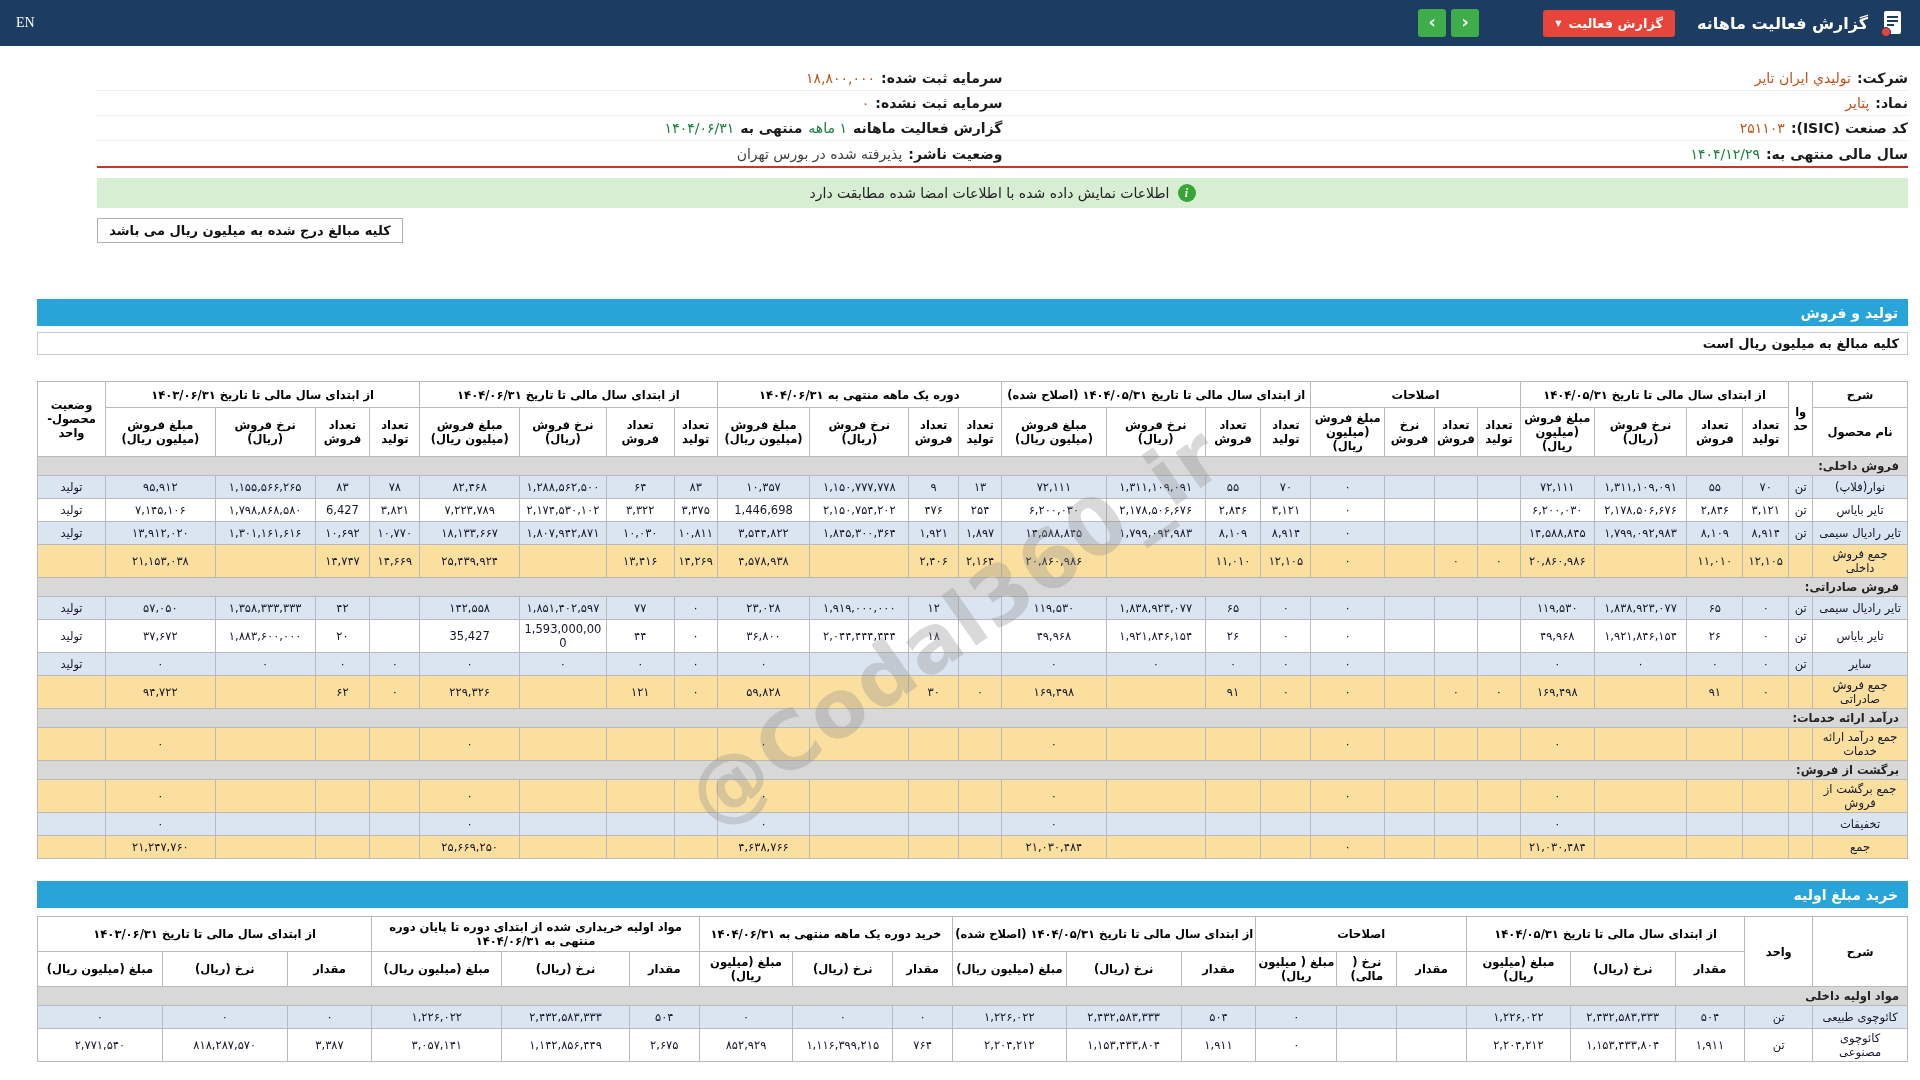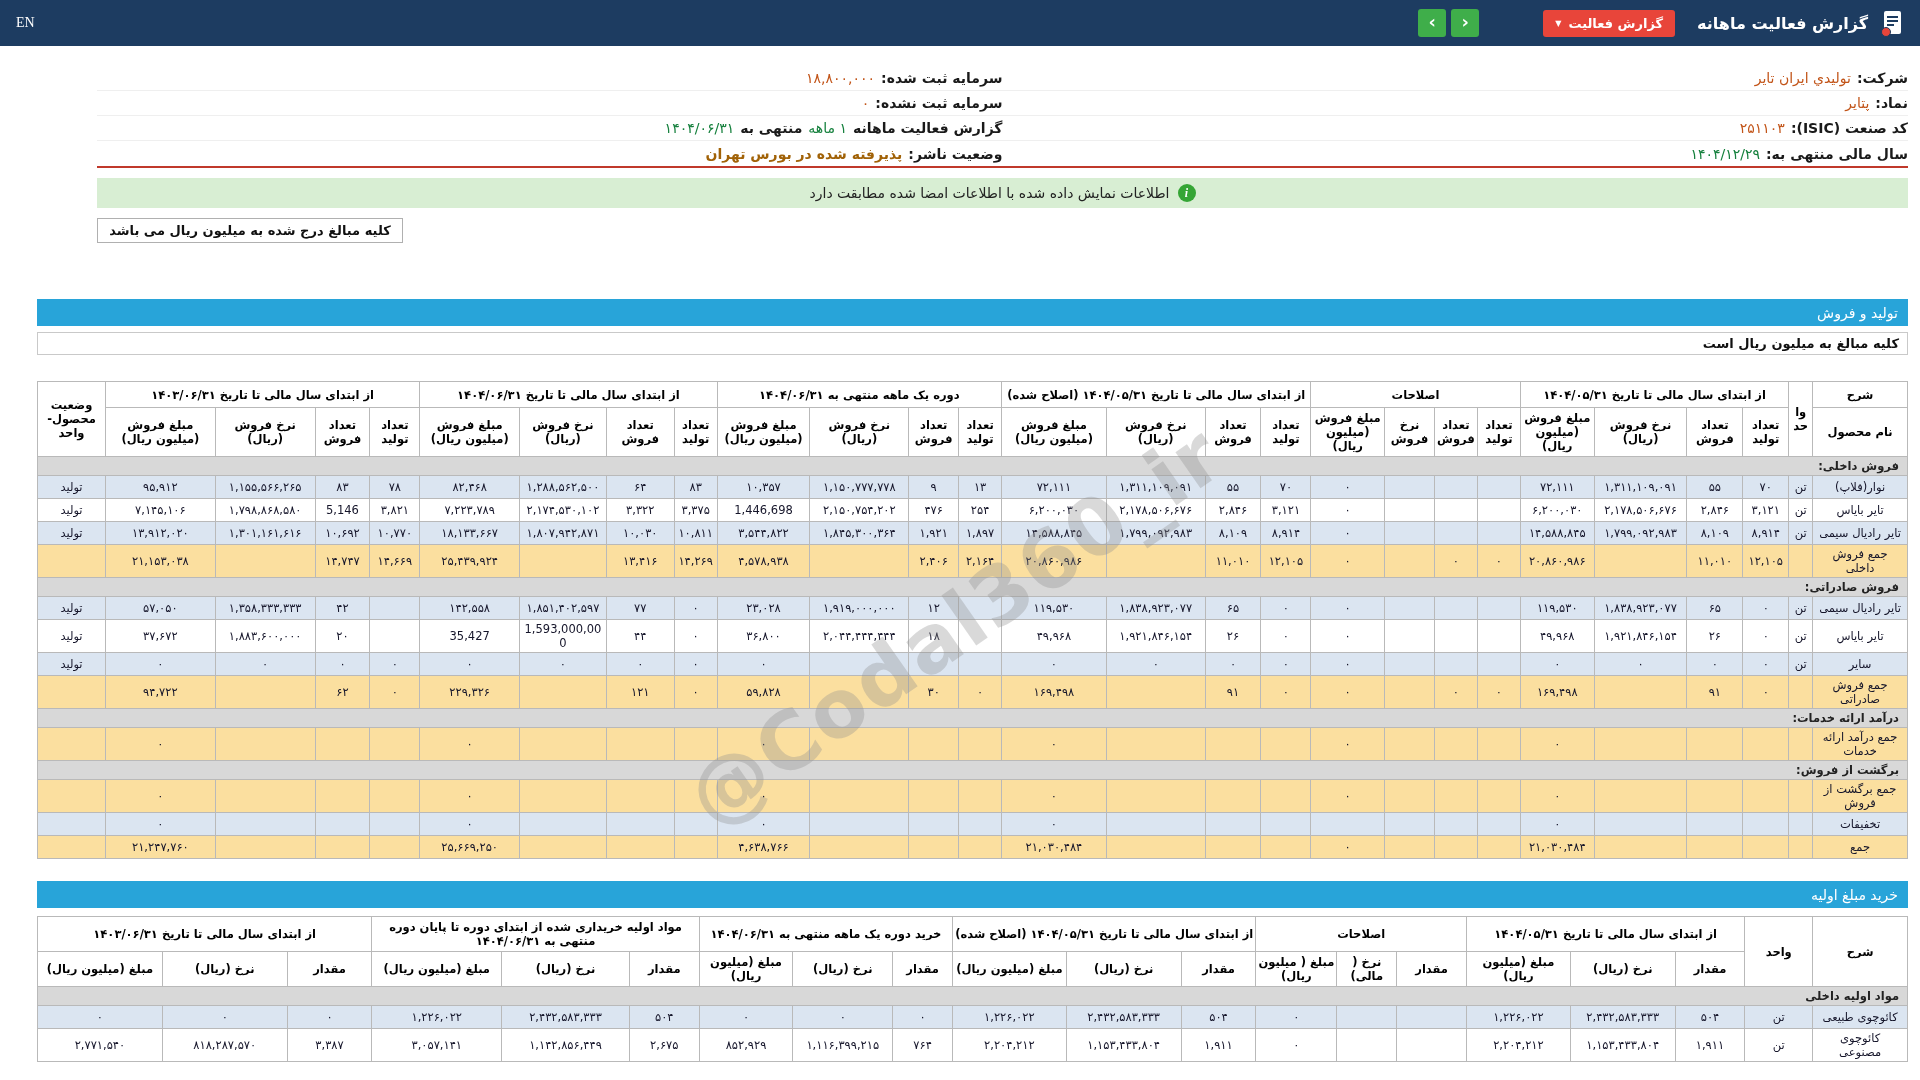--- a/index.html
+++ b/index.html
@@ -24,33 +24,33 @@
   .spacer { flex:1; }
   .en-link { color:#fff; font-size:14px; font-family:"Liberation Serif","DejaVu Serif",serif; cursor:pointer; }
   
   .info { margin:20px 12px 0 97px; border-bottom:2px solid #c0392b; display:flex; }
   .info-col { flex:1; }
   .irow { height:25px; display:flex; align-items:center; gap:6px; font-size:14px; border-bottom:1px solid #efefef; }
   .info-col .irow:last-child { border-bottom:none; }
   .ilabel { font-weight:bold; color:#1a1a1a; }
   .v-o { color:#c25418; }
   .v-r { color:#15803d; }
-  .v-d { color:#a16207; font-weight:bold; }
+  .v-d { color:#404040; font-weight:normal; }
   
   .banner { margin:10px 12px 0 97px; background:#d8eed3; height:30px; display:flex; align-items:center;
     justify-content:center; gap:8px; font-size:14px; color:#222; }
   .info-badge { width:18px; height:18px; border-radius:50%; background:#35a535; color:#fff; font-size:12px;
     font-weight:bold; font-style:italic; display:flex; align-items:center; justify-content:center;
     font-family:"Liberation Serif","DejaVu Serif",serif; flex:0 0 auto; }
   .note { margin:10px auto 0 97px; width:306px; border:1px solid #b0b0b0; padding:4px 8px;
     font-size:13px; font-weight:bold; text-align:center; color:#111; }
   .big-gap { height:56px; }
   
   .section-bar { margin:0 12px 0 37px; height:27px; background:#28a4d9; color:#fff; display:flex;
-    align-items:center; padding:0 10px; font-size:14px; font-weight:normal; }
+    align-items:center; padding:0 10px; font-size:14px; font-weight:bold; }
   .amounts-bar { margin:6px 12px 0 37px; border:1px solid #c9c9c9; padding:3px 8px; font-size:13px;
     font-weight:bold; color:#111; background:#fff; }
   
   .table-wrap { margin:26px 12px 0 37px; }
   .table-wrap.second { margin-top:8px; }
   table.data-table { width:100%; border-collapse:collapse; table-layout:fixed; }
   .data-table th, .data-table td { border:1px solid #b9b9b9; text-align:center; vertical-align:middle;
     padding:2px 2px; font-size:11.5px; word-wrap:break-word; overflow:hidden; }
   .data-table th { font-weight:bold; background:#fff; color:#000; padding:3px 2px; }
   .data-table th.group-h { font-size:11.5px; height:26px; }
@@ -265,21 +265,21 @@
           <td>۶,۲۰۰,۰۳۰</td>
           <td>۲۵۴</td>
           <td>۴۷۶</td>
           <td>۲,۱۵۰,۷۵۴,۲۰۲</td>
           <td>1,446,698</td>
           <td>۳,۳۷۵</td>
           <td>۳,۳۲۲</td>
           <td>۲,۱۷۴,۵۳۰,۱۰۲</td>
           <td>۷,۲۲۳,۷۸۹</td>
           <td>۳,۸۲۱</td>
-          <td>5,146</td>
+          <td>6,427</td>
           <td>۱,۷۹۸,۸۶۸,۵۸۰</td>
           <td>۷,۱۴۵,۱۰۶</td>
           <td>تولید</td>
         </tr>
         <tr class="blue">
           <td class="name-cell">تایر رادیال سیمی</td>
           <td>تن</td>
           <td>۸,۹۱۴</td>
           <td>۸,۱۰۹</td>
           <td>۱,۷۹۹,۰۹۲,۹۸۳</td>

